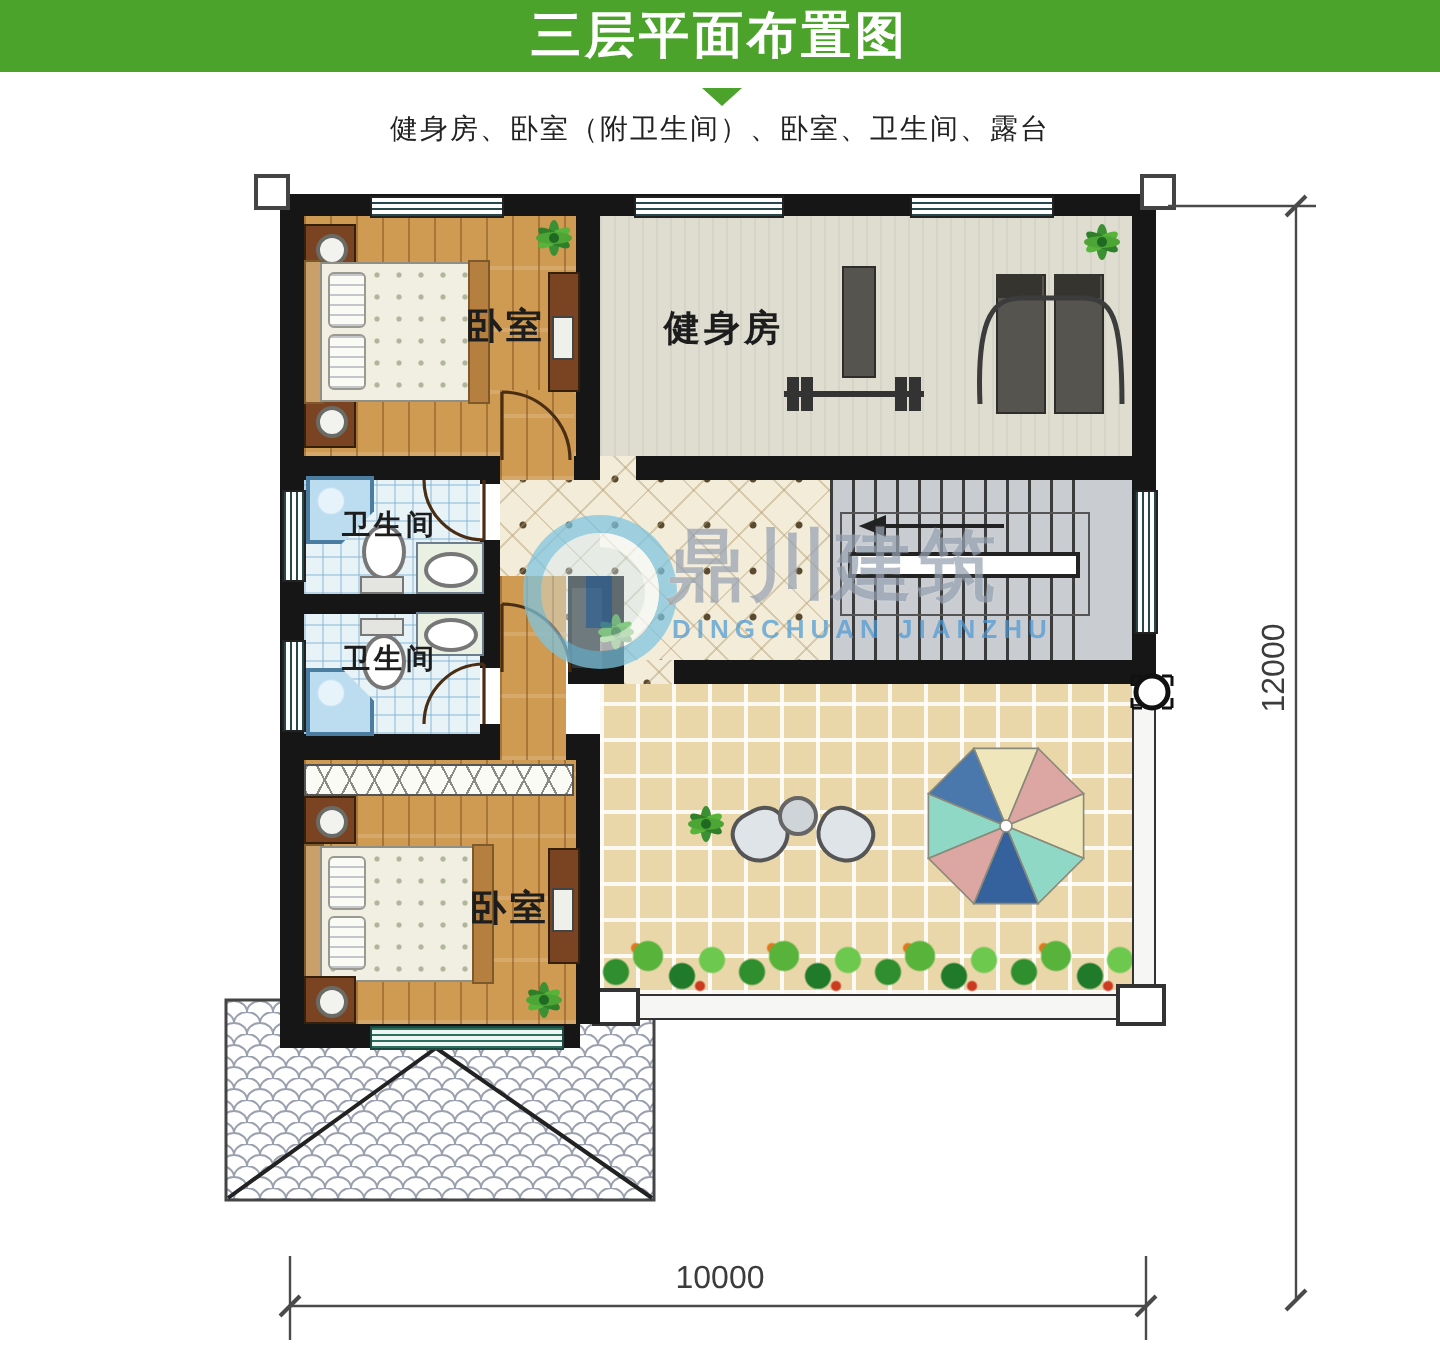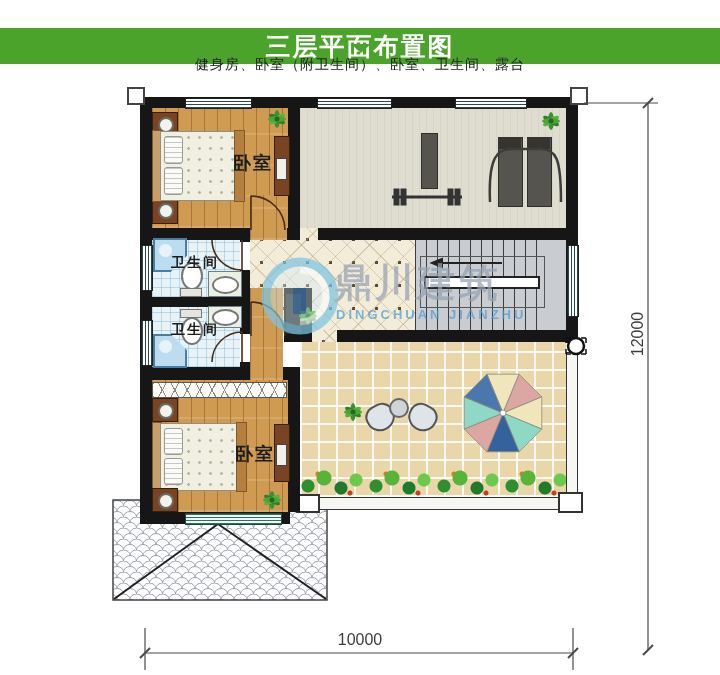--- a/index.html
+++ b/index.html
@@ -1,21 +1,21 @@
 <!DOCTYPE html>
 <html><head>
 <meta charset="utf-8">
 <style>
   html,body{margin:0;padding:0;background:#fff;}
   #stage{position:relative;width:720px;height:675px;background:#fff;overflow:hidden;
          font-family:"Liberation Sans","DejaVu Sans",sans-serif;}
   .abs{position:absolute;}
   
   .green-bar{left:0;top:8;width:720px;height:36px;background:#4CA32B;color:#fff;
-             font-size:25px;font-weight:bold;text-align:center;line-height:37px;letter-spacing:2px;margin-top:28px;}
+             font-size:25px;font-weight:bold;text-align:center;line-height:37px;letter-spacing:2px;}
   .green-tri{left:351px;top:44px;width:0;height:0;border-left:10px solid transparent;
              border-right:10px solid transparent;border-top:9px solid #4CA32B;}
   .subtitle{left:0;top:56px;width:720px;text-align:center;font-size:14px;color:#222;letter-spacing:1px;}
   
   .wall{background:#161616;}
   
   .wood{background:
      repeating-linear-gradient(90deg,rgba(104,58,12,.38) 0 1px,transparent 1px 13px),
      repeating-linear-gradient(0deg,rgba(255,255,255,.14) 0 2px,transparent 2px 31px),#cf9a52;}
   .gymfloor{background:repeating-linear-gradient(90deg,rgba(0,0,0,.04) 0 1px,transparent 1px 7px),#deddd0;}
@@ -269,20 +269,21 @@
       <line x1="140" y1="658" x2="150" y2="648" stroke-width="2"></line>
       <line x1="568" y1="658" x2="578" y2="648" stroke-width="2"></line>
       <line x1="584" y1="103" x2="658" y2="103"></line>
       <line x1="648" y1="103" x2="648" y2="650"></line>
       <line x1="643" y1="108" x2="653" y2="98" stroke-width="2"></line>
       <line x1="643" y1="655" x2="653" y2="645" stroke-width="2"></line>
     </g>
   </svg>
 
   <div class="abs room-label" style="left:198px;top:151px;width:110px;font-size:18px;z-index:8;">卧室</div>
+  <div class="abs room-label" style="left:302px;top:152px;width:120px;font-size:18px;z-index:8;">健身房</div>
   <div class="abs room-label" style="left:150px;top:254px;width:90px;font-size:14px;z-index:8;">卫生间</div>
   <div class="abs room-label" style="left:150px;top:321px;width:90px;font-size:14px;z-index:8;">卫生间</div>
   <div class="abs room-label" style="left:200px;top:442px;width:110px;font-size:18px;z-index:8;">卧室</div>
 
   <div class="abs dim-text" style="left:320px;top:631px;width:80px;z-index:8;">10000</div>
   <div class="abs dim-text" style="left:596px;top:325px;width:84px;transform:rotate(-90deg);z-index:8;">12000</div>
 
   <div id="wm" class="abs" style="left:0;top:0;width:720px;height:675px;z-index:9;">
     <svg width="720" height="675">
       <circle cx="300" cy="296" r="34" fill="rgba(210,236,248,.55)" stroke="#7cc5e2" stroke-width="9"></circle>

